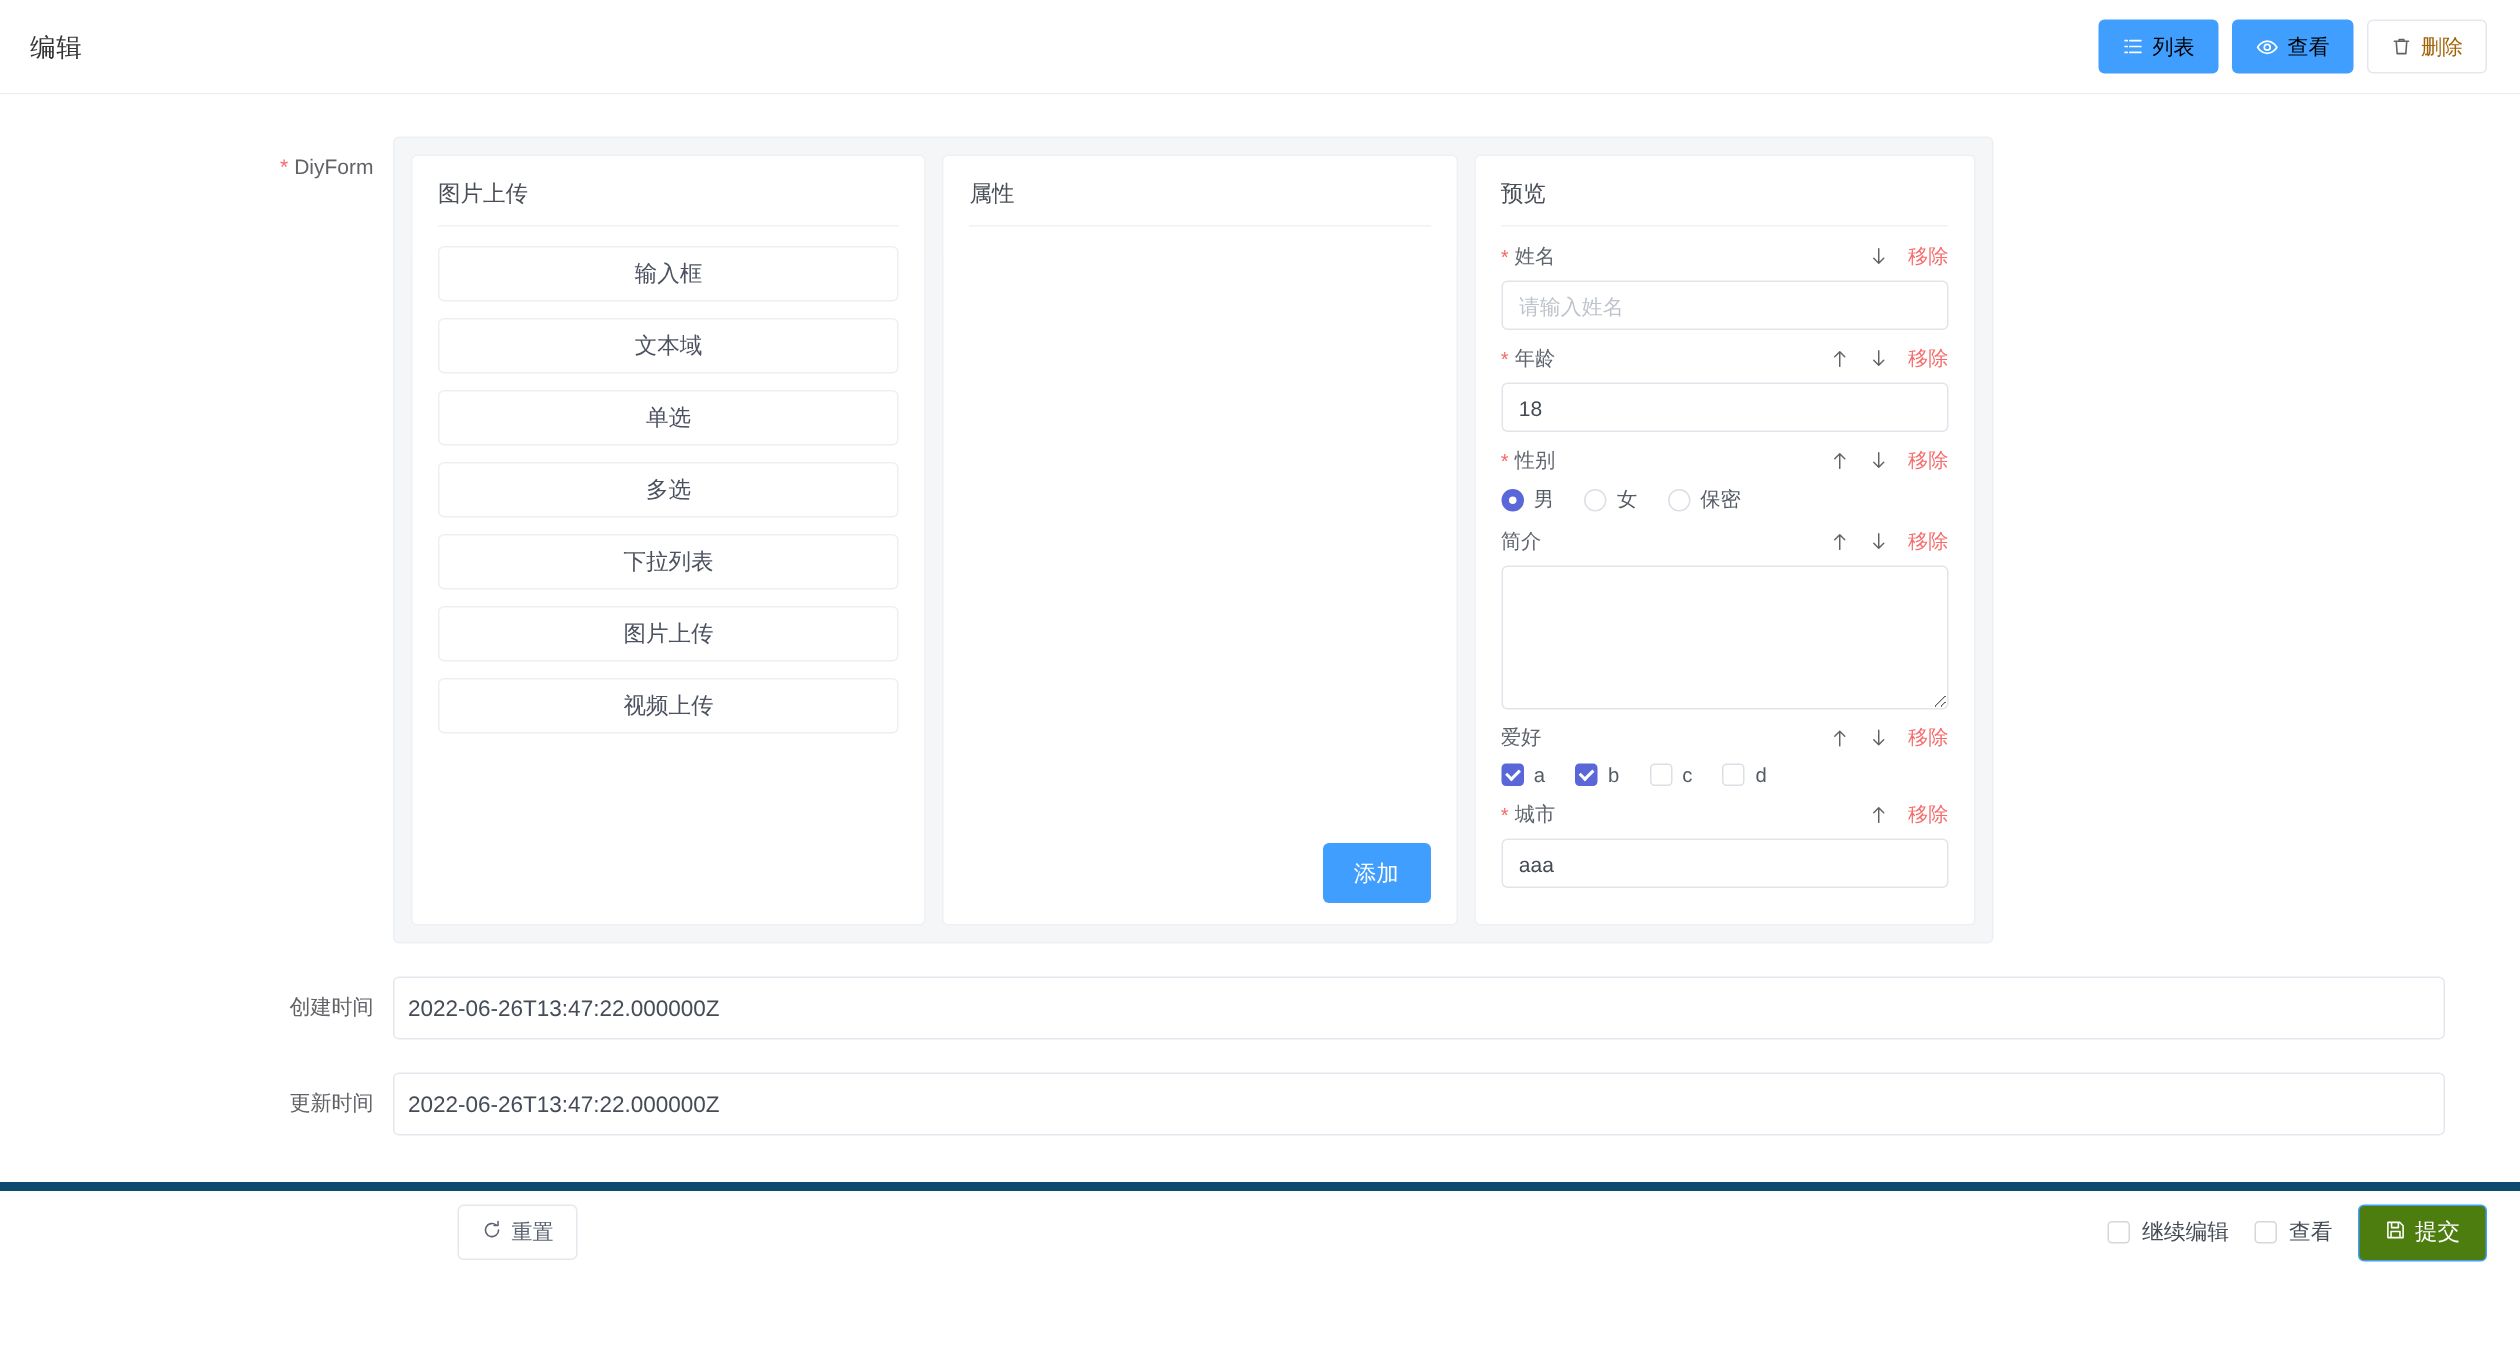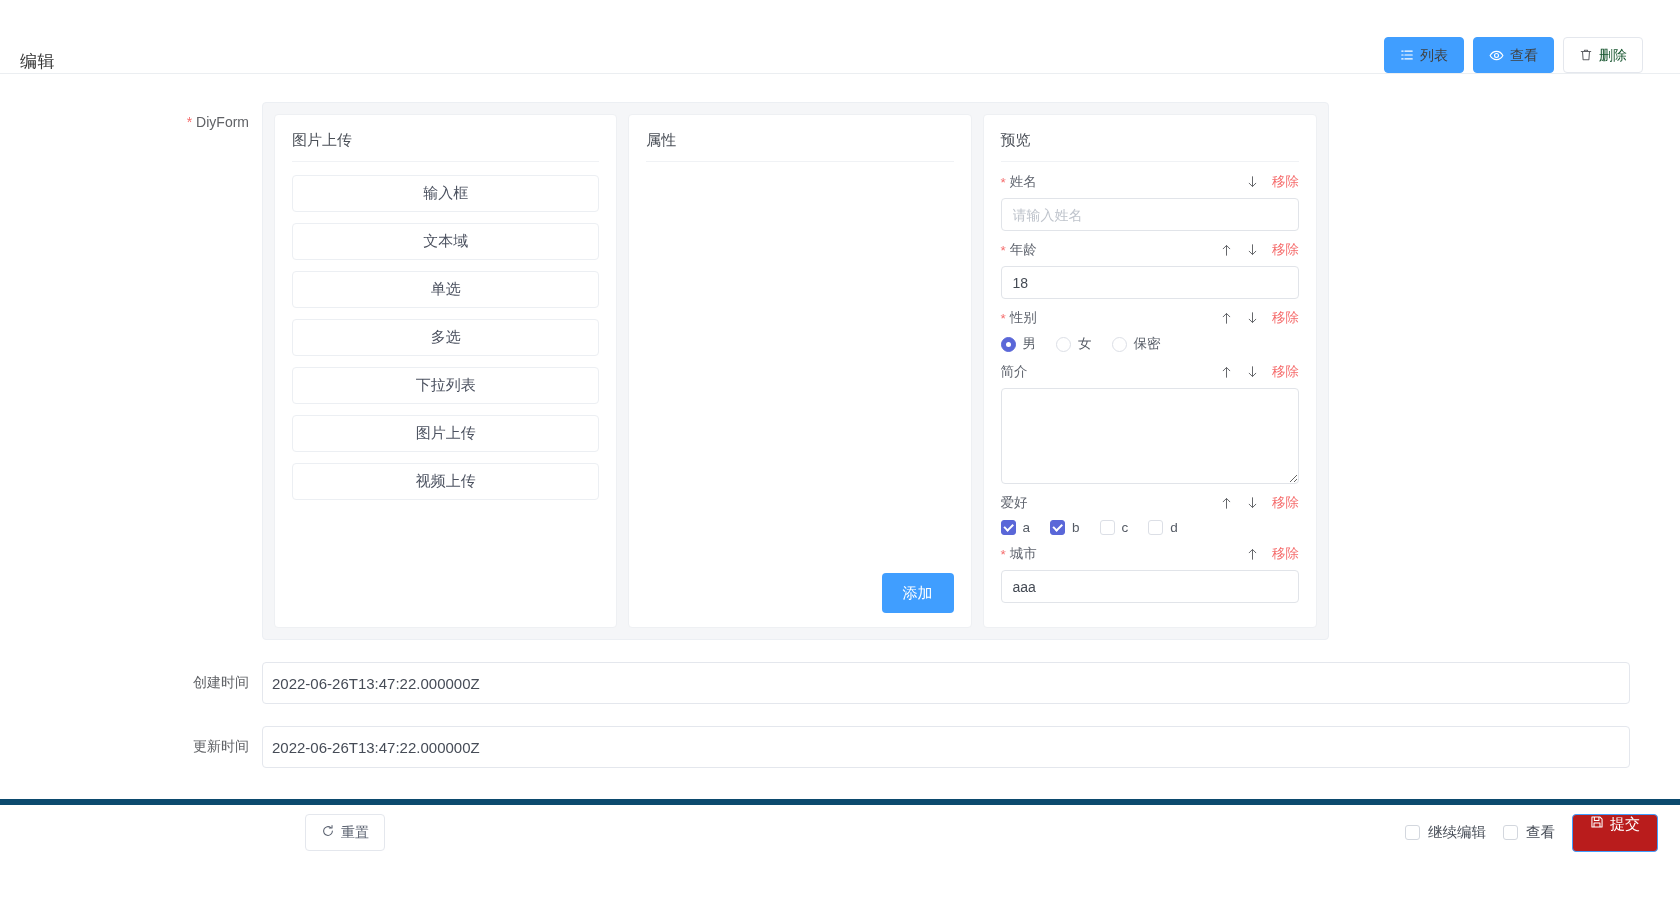--- a/index.html
+++ b/index.html
@@ -9,38 +9,38 @@
     background: #f0f2f5;
     font-family: "Liberation Sans", "DejaVu Sans", sans-serif;
     font-size: 15px;
     color: #303133;
     overflow: hidden;
   }
   .page { position: relative; width: 1680px; height: 906px; background: #fff; }
 
   
   .header {
-    height: 74px;
+    height: 63px;
     background: #fff;
     border-bottom: 1px solid #ebeef1;
-    display: flex; align-items: flex-end;
-    padding: 0 37px 0 20px;
+    display: flex; align-items: center;
+    padding: 0 22px 0 20px;
   }
   .header-title { font-size: 17px; color: #333; letter-spacing: .5px; }
   .header-actions { margin-left: auto; display: flex; align-items: center; gap: 9px; }
   .btn {
     height: 36px; padding: 0 15px;
     border-radius: 4px;
     display: inline-flex; align-items: center; justify-content: center; gap: 6px;
     font-size: 14px; cursor: pointer; white-space: nowrap;
     border: 1px solid transparent;
     line-height: 1;
   }
-  .btn-primary { background: #3a8ee6; background: #409eff; color: #404040; border-color: #409eff; }
-  .btn-default { background: #fff; color: #14532d; border-color: #e4e7ed; }
+  .btn-primary { background: #3a8ee6; background: #409eff; color: #000000; border-color: #409eff; }
+  .btn-default { background: #fff; color: #a16207; border-color: #e4e7ed; }
   .btn svg { display: block; }
 
   
   .content {
     position: relative;
     height: 786px;
     background: #fff;
     overflow: hidden;
   }
 
@@ -202,23 +202,23 @@
     display: inline-flex; align-items: center; gap: 6px; cursor: pointer;
   }
   .footer-right { margin-left: auto; display: flex; align-items: center; gap: 17px; }
   .f-check { display: flex; align-items: center; gap: 8px; cursor: pointer; font-size: 14.5px; color: #474d57; }
   .f-box {
     width: 15px; height: 15px; border-radius: 3px;
     border: 1px solid #d3d7de; background: #fff; flex: 0 0 15px;
   }
   .submit-btn {
     height: 38px; padding: 0 17px;
-    background: #b91c1c; border: 1px solid #409eff; color: #fff;
+    background: #4d7c0f; border: 1px solid #409eff; color: #fff;
     border-radius: 4px; font-size: 15px;
-    display: inline-flex; align-items: flex-start; gap: 6px; cursor: pointer;
+    display: inline-flex; align-items: center; gap: 6px; cursor: pointer;
   }
 </style>
 </head>
 <body>
 
 <div class="page">
 
   <div class="header">
     <div class="header-title">编辑</div>
     <div class="header-actions">

